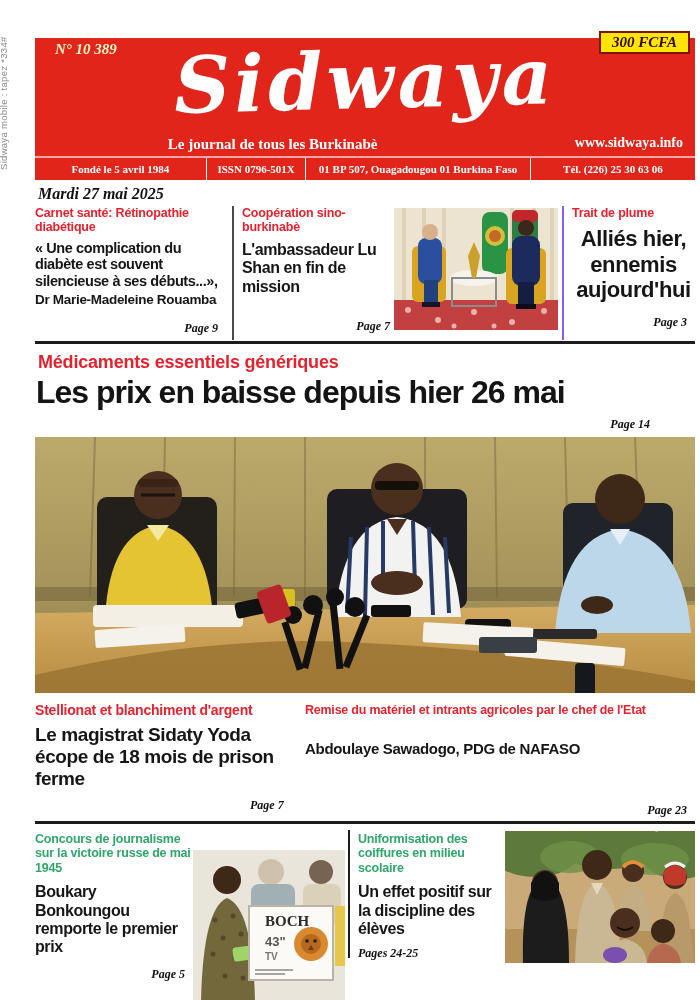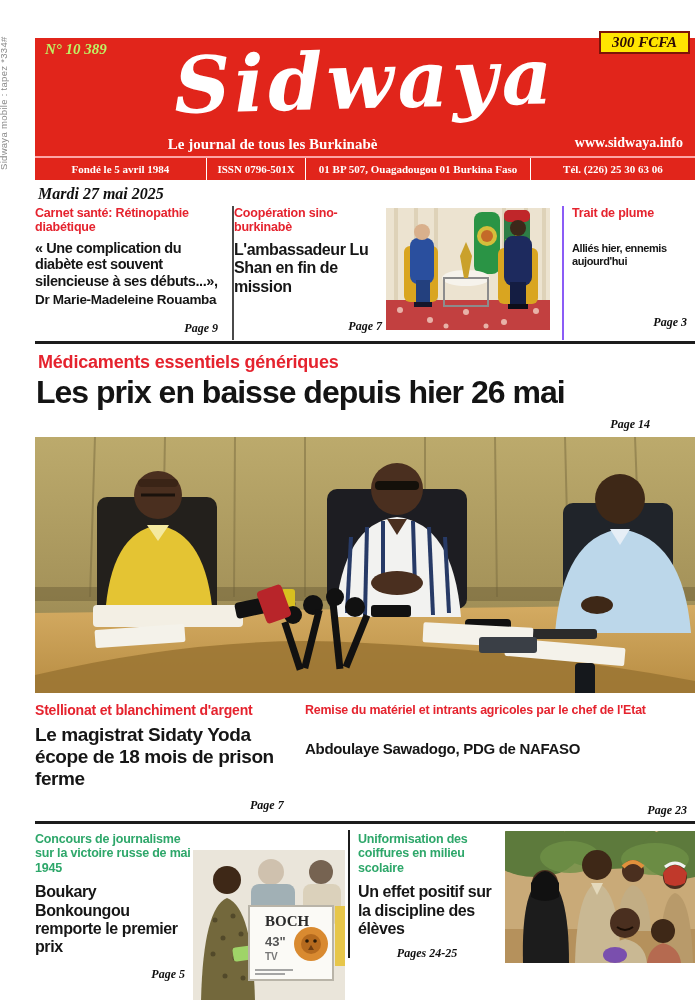--- a/index.html
+++ b/index.html
@@ -4,21 +4,21 @@
 <style>
   html,body{margin:0;padding:0;background:#fff;}
   .page{position:relative;width:700px;height:1000px;background:#fff;overflow:hidden;
         font-family:"Liberation Sans",sans-serif;color:#161616;}
 
   
   .mast{position:absolute;left:35px;top:38px;width:660px;height:142px;background:#e1251b;}
   .mobile-note{position:absolute;left:-2px;top:30px;width:160px;color:#8a8a8a;
     font-size:9.5px;transform:rotate(-90deg) translateX(-140px);transform-origin:left top;
     letter-spacing:.3px;}
-  .issue{position:absolute;left:10px;top:3px;color:#bef264;
+  .issue{position:absolute;left:20px;top:3px;color:#fef9c3;
     font:italic 700 15px "Liberation Serif",serif;}
   .price{position:absolute;right:5px;top:-7px;background:#ffe501;border:2px solid #7d1408;
     color:#2d0a05;font:italic 700 15px "Liberation Serif",serif;padding:1px 11px;}
   .logo{position:absolute;left:0;top:4px;width:100%;text-align:center;color:#fff;
     font:italic 700 78px "DejaVu Serif",serif;line-height:1;transform:rotate(-1.5deg);
     letter-spacing:4px;}
   .tagline{position:absolute;left:0;bottom:27px;width:72%;text-align:center;color:#fff;
     font:700 15px "Liberation Serif",serif;}
   .website{position:absolute;right:12px;bottom:29px;color:#ffffff;
     font:700 14px "Liberation Serif",serif;}
@@ -34,32 +34,32 @@
 
   
   .kicker{color:#e5232e;font-weight:700;font-size:12.5px;line-height:1.15;letter-spacing:-.2px;}
   .kicker.green{color:#2ea76a;}
   .hl{color:#161616;font-weight:700;letter-spacing:-.4px;line-height:1.15;}
   .pg{font:italic 700 12px "Liberation Serif",serif;color:#101010;}
 
   
   .toprow{position:absolute;left:35px;top:206px;width:660px;height:134px;display:flex;}
   .tcol1{width:197px;padding-right:6px;box-sizing:border-box;position:relative;}
-  .tcol2{width:330px;border-left:2px solid #4a4a4a;box-sizing:border-box;
+  .tcol2{width:330px;border-left:2px solid #4a4a4a;padding-left:8px;box-sizing:border-box;
          position:relative;display:flex;}
   .tcol3{width:133px;border-left:2px solid #8b5cf6;padding-left:8px;box-sizing:border-box;
          position:relative;}
   .tcol1 .hl{font-size:14.5px;margin-top:5px;}
   .tcol1 .byline{font-weight:700;font-size:13.5px;letter-spacing:-.3px;margin-top:2px;}
   .tcol1 .pg{position:absolute;right:14px;bottom:4px;}
   .t2text{width:152px;position:relative;}
   .t2text .hl{font-size:16px;margin-top:6px;}
   .t2text .pg{position:absolute;right:4px;bottom:6px;}
   .t2photo{width:164px;height:122px;margin-top:2px;}
-  .tcol3 .hl{font-size:11px;margin-top:22px;}
+  .tcol3 .hl{font-size:22px;margin-top:6px;text-align:center;}
   .tcol3 .pg{position:absolute;right:8px;bottom:10px;}
 
   .hrule{position:absolute;left:35px;width:660px;height:3px;background:#1c1c1c;}
   .hrule.r1{top:341px;} .hrule.r2{top:821px;}
 
   
   .lead-kicker{position:absolute;left:38px;top:352px;color:#e5232e;font-weight:700;
     font-size:18px;letter-spacing:-.2px;}
   .lead-hl{position:absolute;left:36px;top:374px;font-weight:700;font-size:32px;
     letter-spacing:-1px;white-space:nowrap;color:#141414;}
@@ -78,21 +78,21 @@
   .mid-right .pg{position:absolute;right:8px;bottom:0px;}
 
   
   .vdiv{position:absolute;left:348px;top:830px;width:2px;height:128px;background:#1c1c1c;}
   .b-left-text{position:absolute;left:35px;top:832px;width:156px;}
   .b-left-text .hl{font-size:16px;margin-top:8px;}
   .b-left-text .pg{display:block;text-align:right;margin-top:10px;padding-right:6px;}
   .b-left-photo{position:absolute;left:193px;top:850px;width:152px;height:110px;border-radius:9px;}
   .b-right-text{position:absolute;left:358px;top:832px;width:142px;}
   .b-right-text .hl{font-size:16px;margin-top:8px;}
-  .b-right-text .pg{display:block;text-align:center;margin-top:8px;padding-right:4px;font-style:italic;}
+  .b-right-text .pg{display:block;text-align:left;margin-top:8px;padding-right:4px;font-style:italic;}
   .b-right-photo{position:absolute;left:505px;top:831px;width:190px;height:132px;}
 
   svg{display:block;}
 </style>
 </head>
 <body>
 
 <div class="page">
 
   <div class="mobile-note">Sidwaya mobile : tapez *334#</div>

